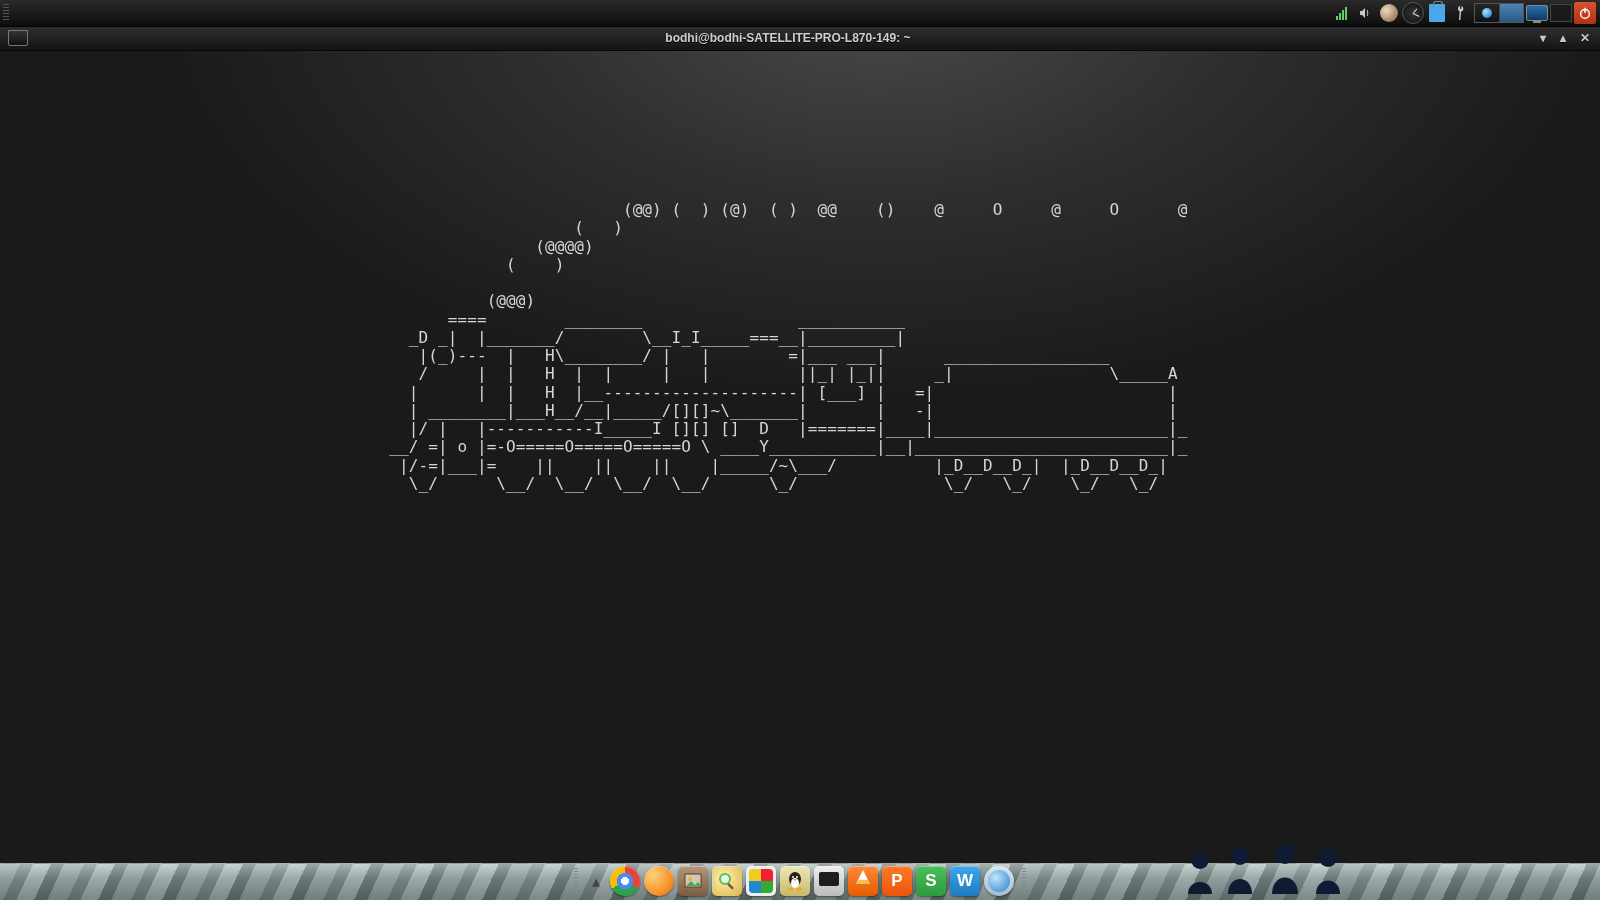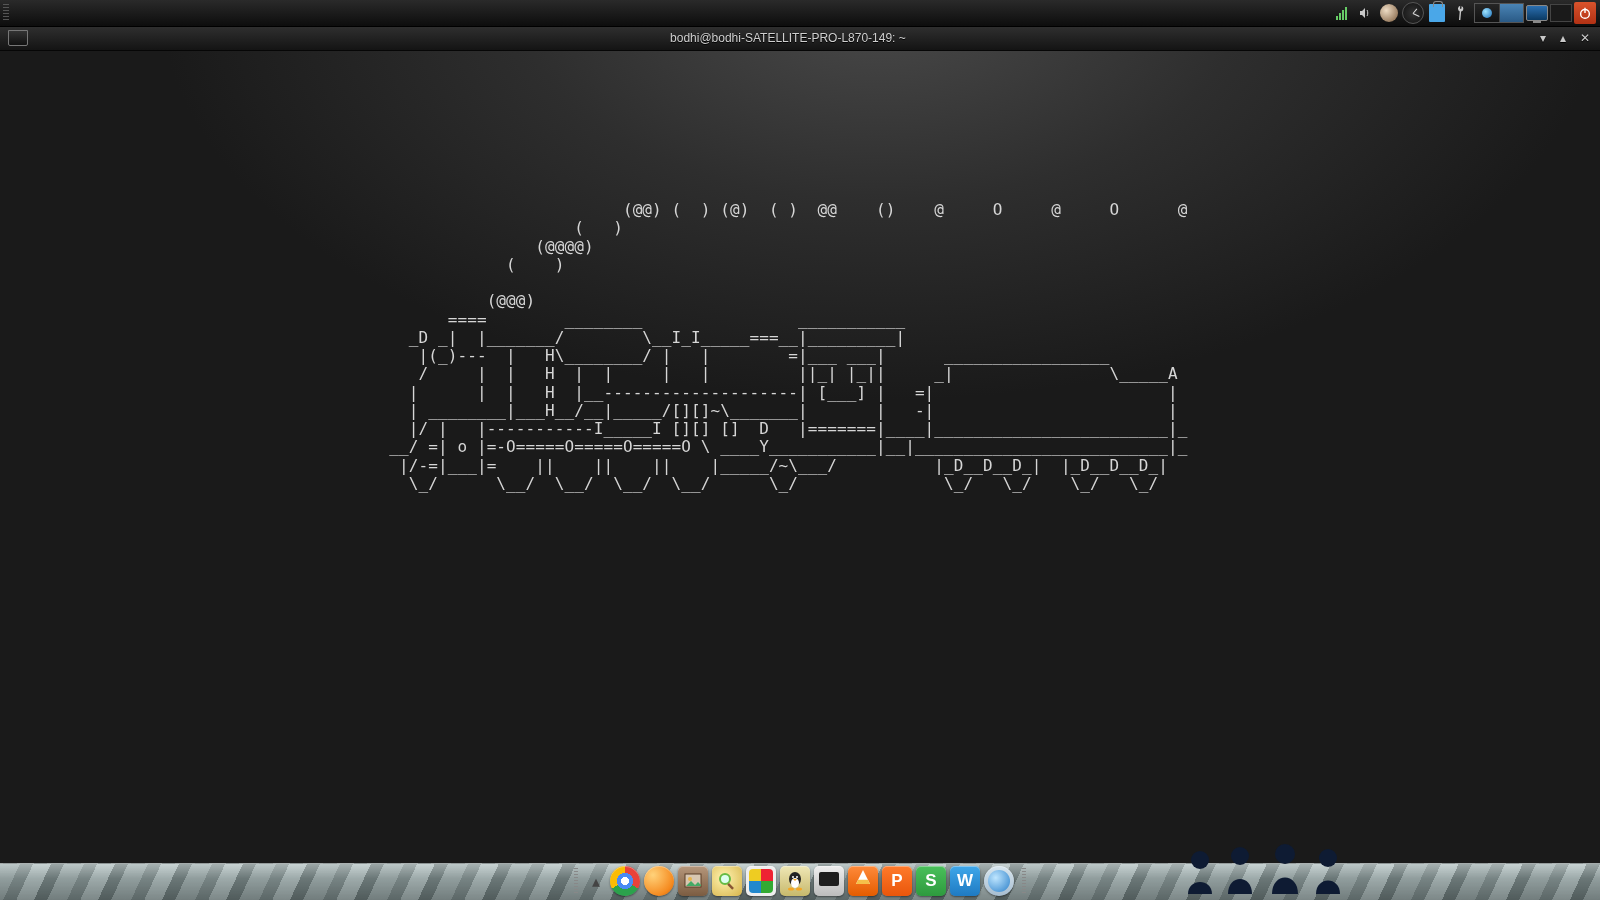--- a/index.html
+++ b/index.html
@@ -48,21 +48,21 @@
   .tray .blank{width:34px;height:16px;background:#1a1a1a;border:1px solid #444}
   .tray .power{width:22px;height:22px;display:flex;align-items:center;justify-content:center;
     background:linear-gradient(#d9532c,#b23114);border-radius:2px}
   .tray .power svg{width:14px;height:14px}
 
   
   .term{position:absolute;top:26px;left:0;right:0;bottom:0;
     display:flex;flex-direction:column;z-index:20}
   .titlebar{height:24px;display:flex;align-items:center;
     background:linear-gradient(#303030,#141414);border-bottom:1px solid #060606;
-    font-size:12px;color:#cfcfcf;font-weight:normal;
+    font-size:12px;color:#cfcfcf;font-weight:bold;
     text-shadow:0 1px 0 #000;position:relative}
   .titlebar .appicon{width:18px;height:14px;margin:0 8px;border:1px solid #777;border-radius:0 0 2px 2px;
     background:linear-gradient(#333,#111)}
   .titlebar .title{flex:1;text-align:center}
   .titlebar .winbtns{display:flex;gap:14px;margin-right:10px;color:#c9c9c9;font-size:12px}
   .titlebar .winbtns span{cursor:pointer;line-height:1}
 
   .terminal-body{flex:1;overflow:hidden;color:#d0d0d0;
     background:transparent;padding:0;position:relative}
   pre.sl{margin:0;font-family:"DejaVu Sans Mono","Liberation Mono",Menlo,Consolas,monospace;

